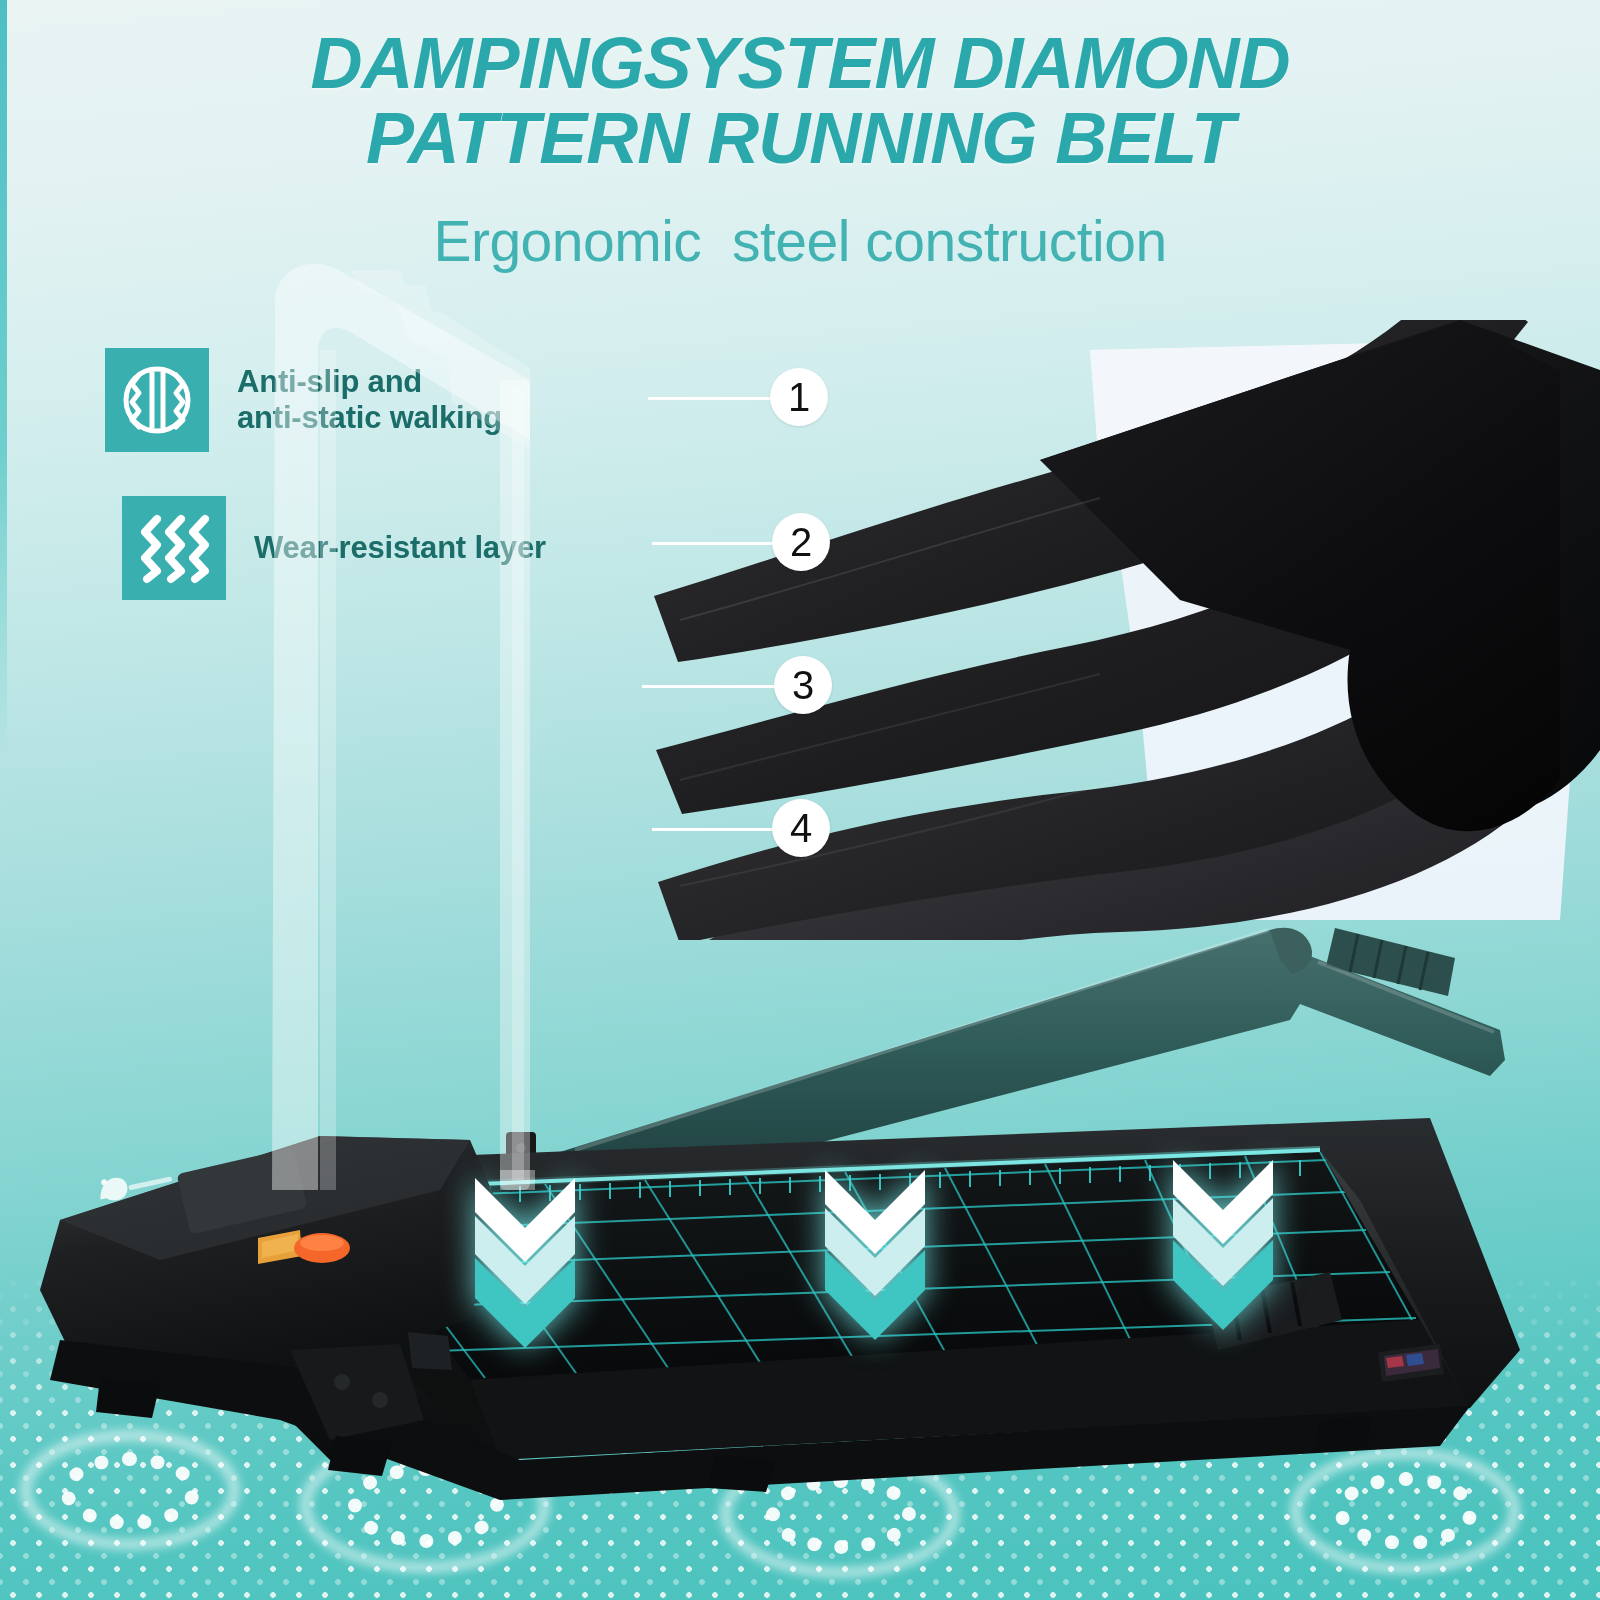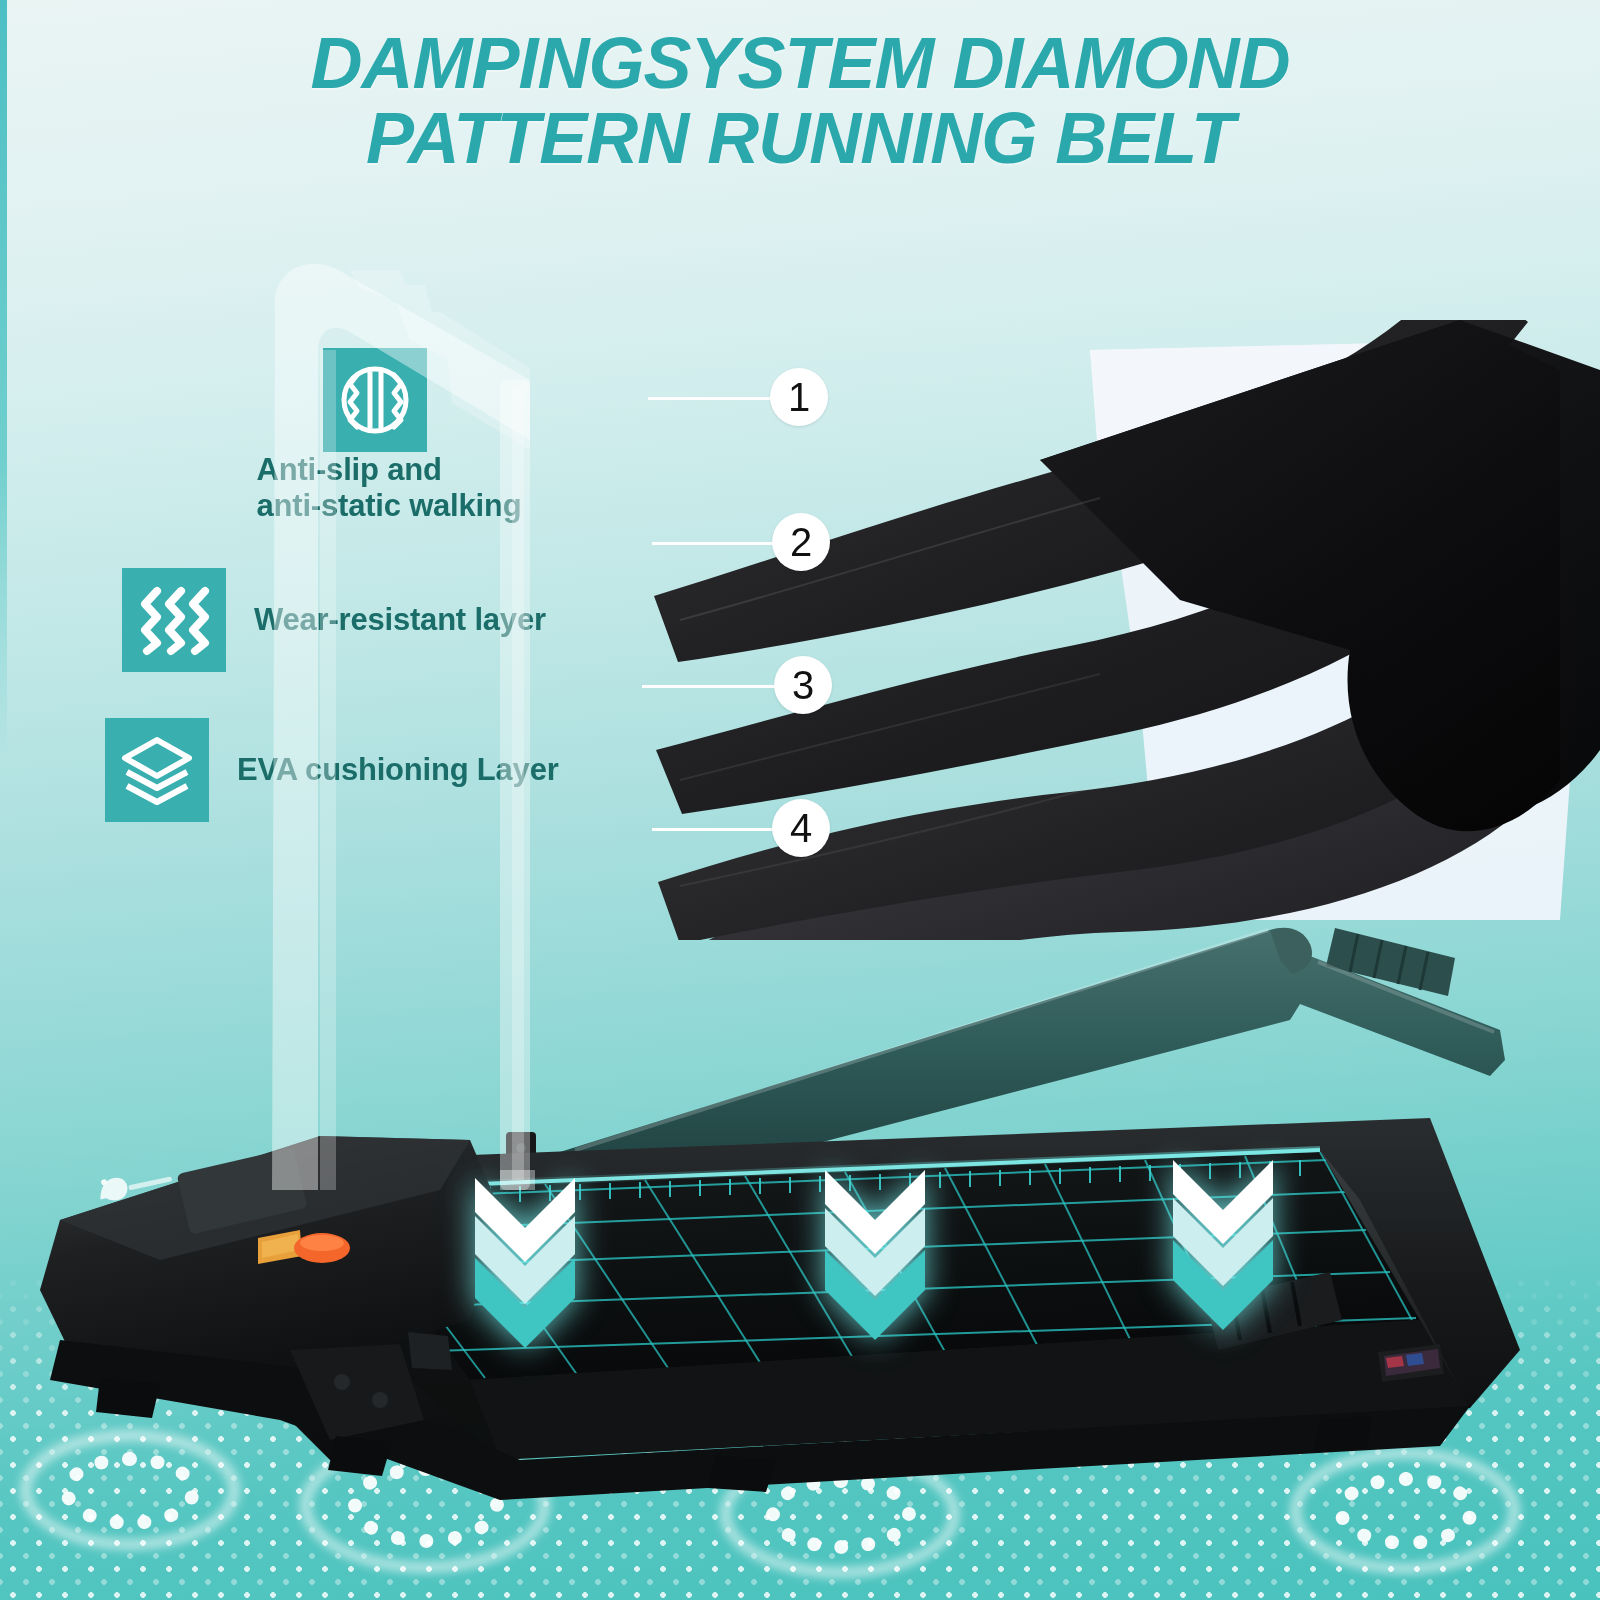--- a/index.html
+++ b/index.html
@@ -88,21 +88,21 @@
   }
   .feature .f-label {
     margin-left:28px;
     color:#1b6d69;
     font-weight:bold;
     font-size:31px;
     line-height:1.16;
     white-space:pre-line;
     letter-spacing:-.2px;
   }
-  .feature.f1 { margin-bottom:44px;flex-direction:column; }
+  .feature.f1 { margin-bottom:44px; }
   .feature.f2 { margin-bottom:46px;padding-left:17px; }
   .feature.f3 { margin-bottom:42px; }
 
   
   .layers-wrap { position:absolute; left:620px; top:320px; width:980px; height:620px; }
   .layers-wrap svg { position:absolute; inset:0; }
 
   .callout {
     position:absolute;
     width:58px; height:58px;
@@ -150,20 +150,21 @@
       </g>
       <g fill="rgba(255,255,255,.26)">
         <rect x="120" y="110" width="16" height="840"></rect>
         <rect x="312" y="150" width="12" height="790"></rect>
       </g>
     </svg>
   </div>
 
   <div class="title">DAMPINGSYSTEM DIAMOND
 PATTERN RUNNING BELT</div>
+  <div class="subtitle">Ergonomic  steel construction</div>
 
   <div class="features">
 
     <div class="feature f1">
       <div class="icon-box">
         <svg width="78" height="78" viewBox="0 0 78 78">
           <circle cx="39" cy="39" r="31" fill="none" stroke="#fff" stroke-width="5"></circle>
           <line x1="34" y1="11" x2="34" y2="67" stroke="#fff" stroke-width="5"></line>
           <line x1="45" y1="11" x2="45" y2="67" stroke="#fff" stroke-width="5"></line>
           <polyline points="21,14 14,23 21,32 14,41 21,50 14,59 21,66" fill="none" stroke="#fff" stroke-width="5" stroke-linejoin="round" stroke-linecap="round"></polyline>
@@ -180,32 +181,20 @@
           <g fill="none" stroke="#fff" stroke-width="8" stroke-linejoin="round" stroke-linecap="round">
             <polyline points="20,8 8,21 20,34 8,47 20,60 10,68"></polyline>
             <polyline points="44,8 32,21 44,34 32,47 44,60 34,68"></polyline>
             <polyline points="68,8 56,21 68,34 56,47 68,60 58,68"></polyline>
           </g>
         </svg>
       </div>
       <div class="f-label">Wear-resistant layer</div>
     </div>
 
-    <div class="feature f3">
-      <div class="icon-box">
-        <svg width="76" height="76" viewBox="0 0 76 76">
-          <g fill="none" stroke="#fff" stroke-width="6" stroke-linejoin="round">
-            <path d="M38,8 L70,26 L38,44 L6,26 Z"></path>
-            <path d="M8,40 L38,56 L68,40"></path>
-            <path d="M8,54 L38,70 L68,54"></path>
-          </g>
-        </svg>
-      </div>
-      <div class="f-label">EVA cushioning Layer</div>
-    </div>
 
   </div>
 
   <div class="layers-wrap">
     <svg width="980" height="620" viewBox="0 0 980 620">
       <defs>
         <linearGradient id="lg1" x1="0" y1="0" x2="1" y2="1">
           <stop offset="0" stop-color="#3d3d40"></stop>
             <stop offset=".5" stop-color="#222225"></stop>
             <stop offset="1" stop-color="#0e0e10"></stop>

